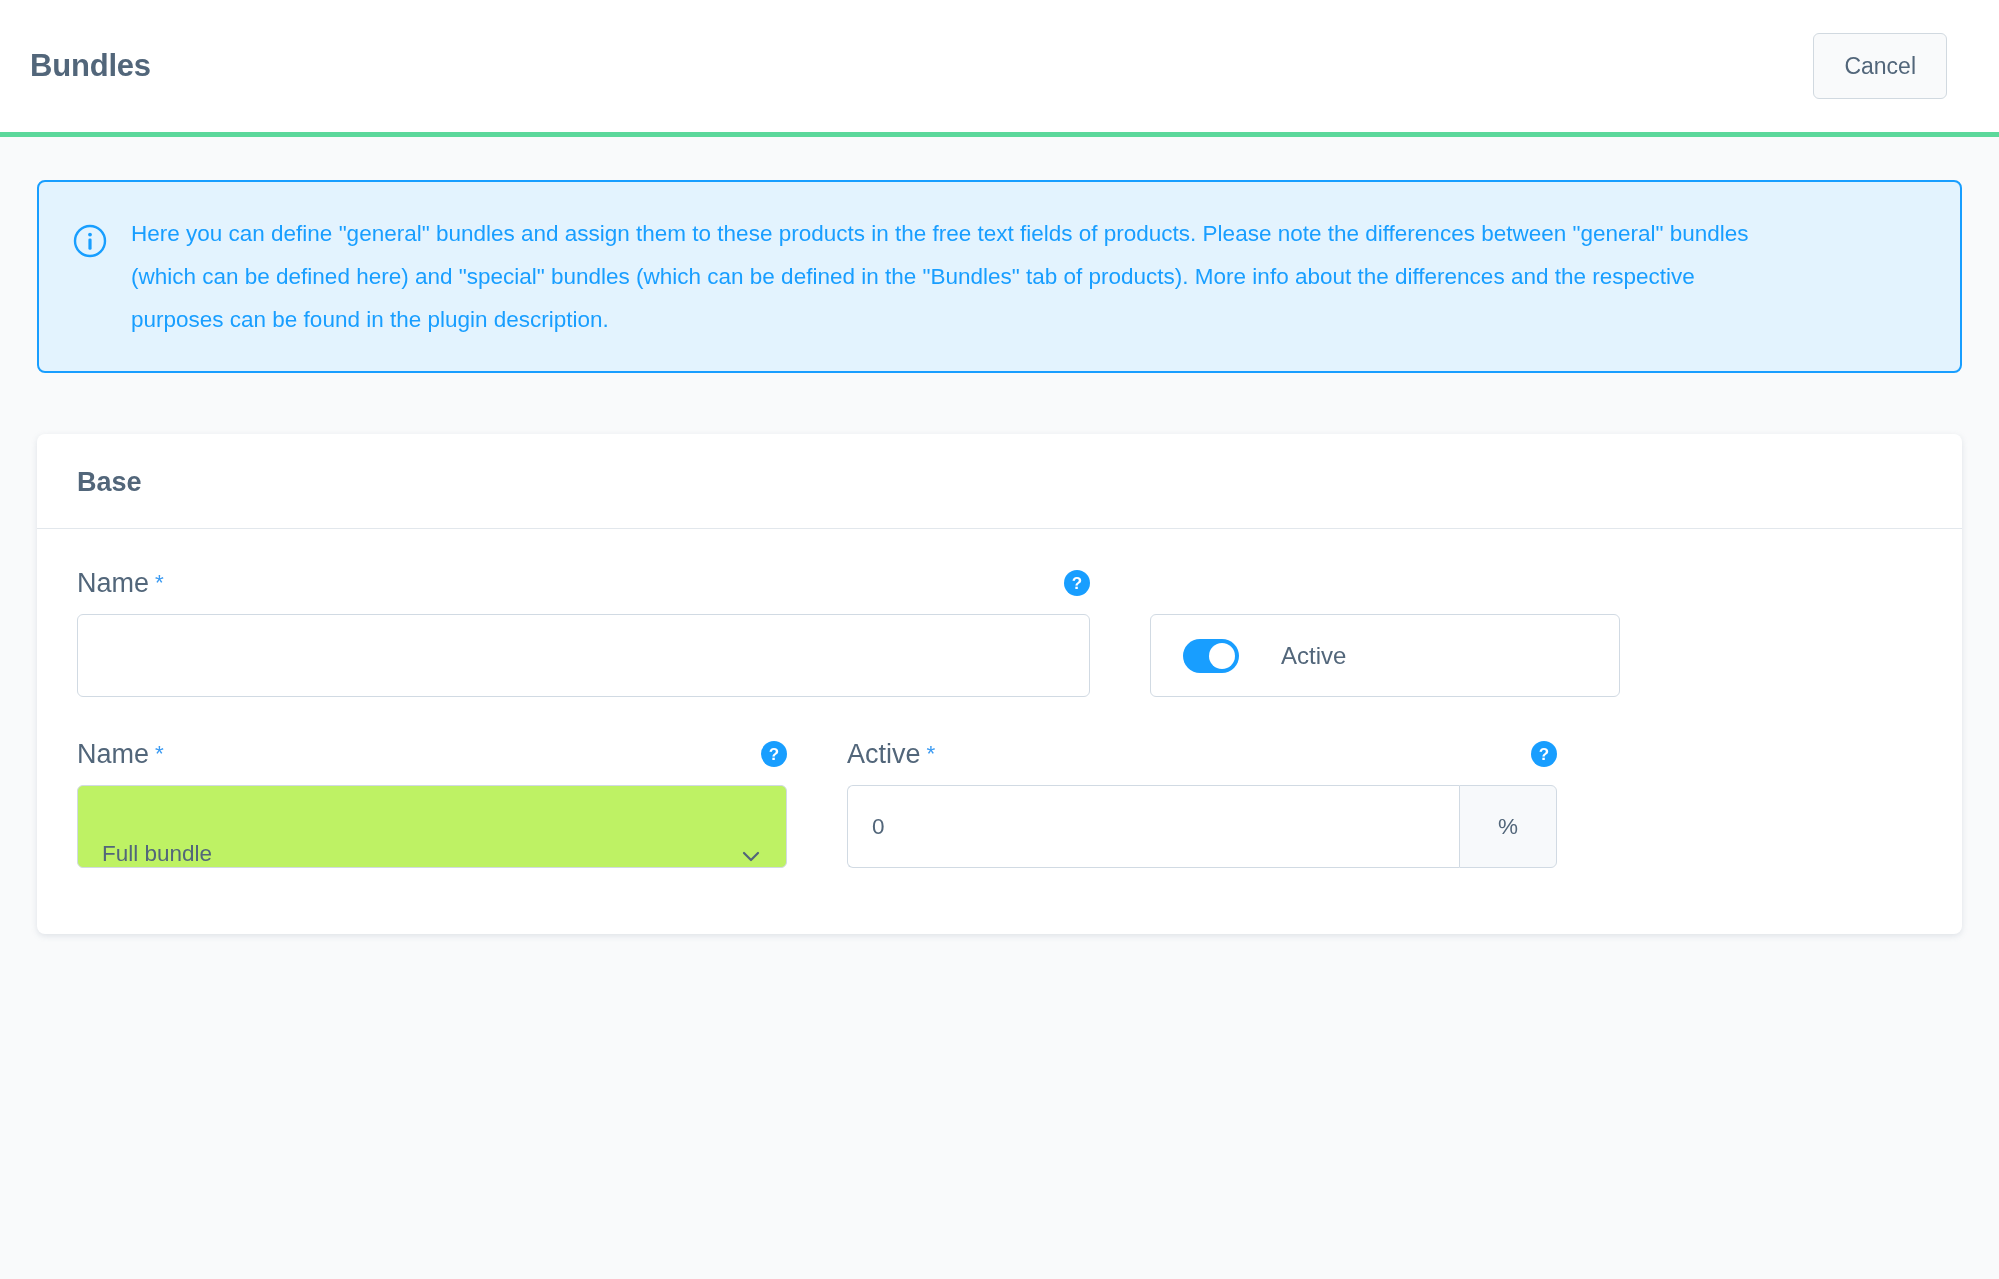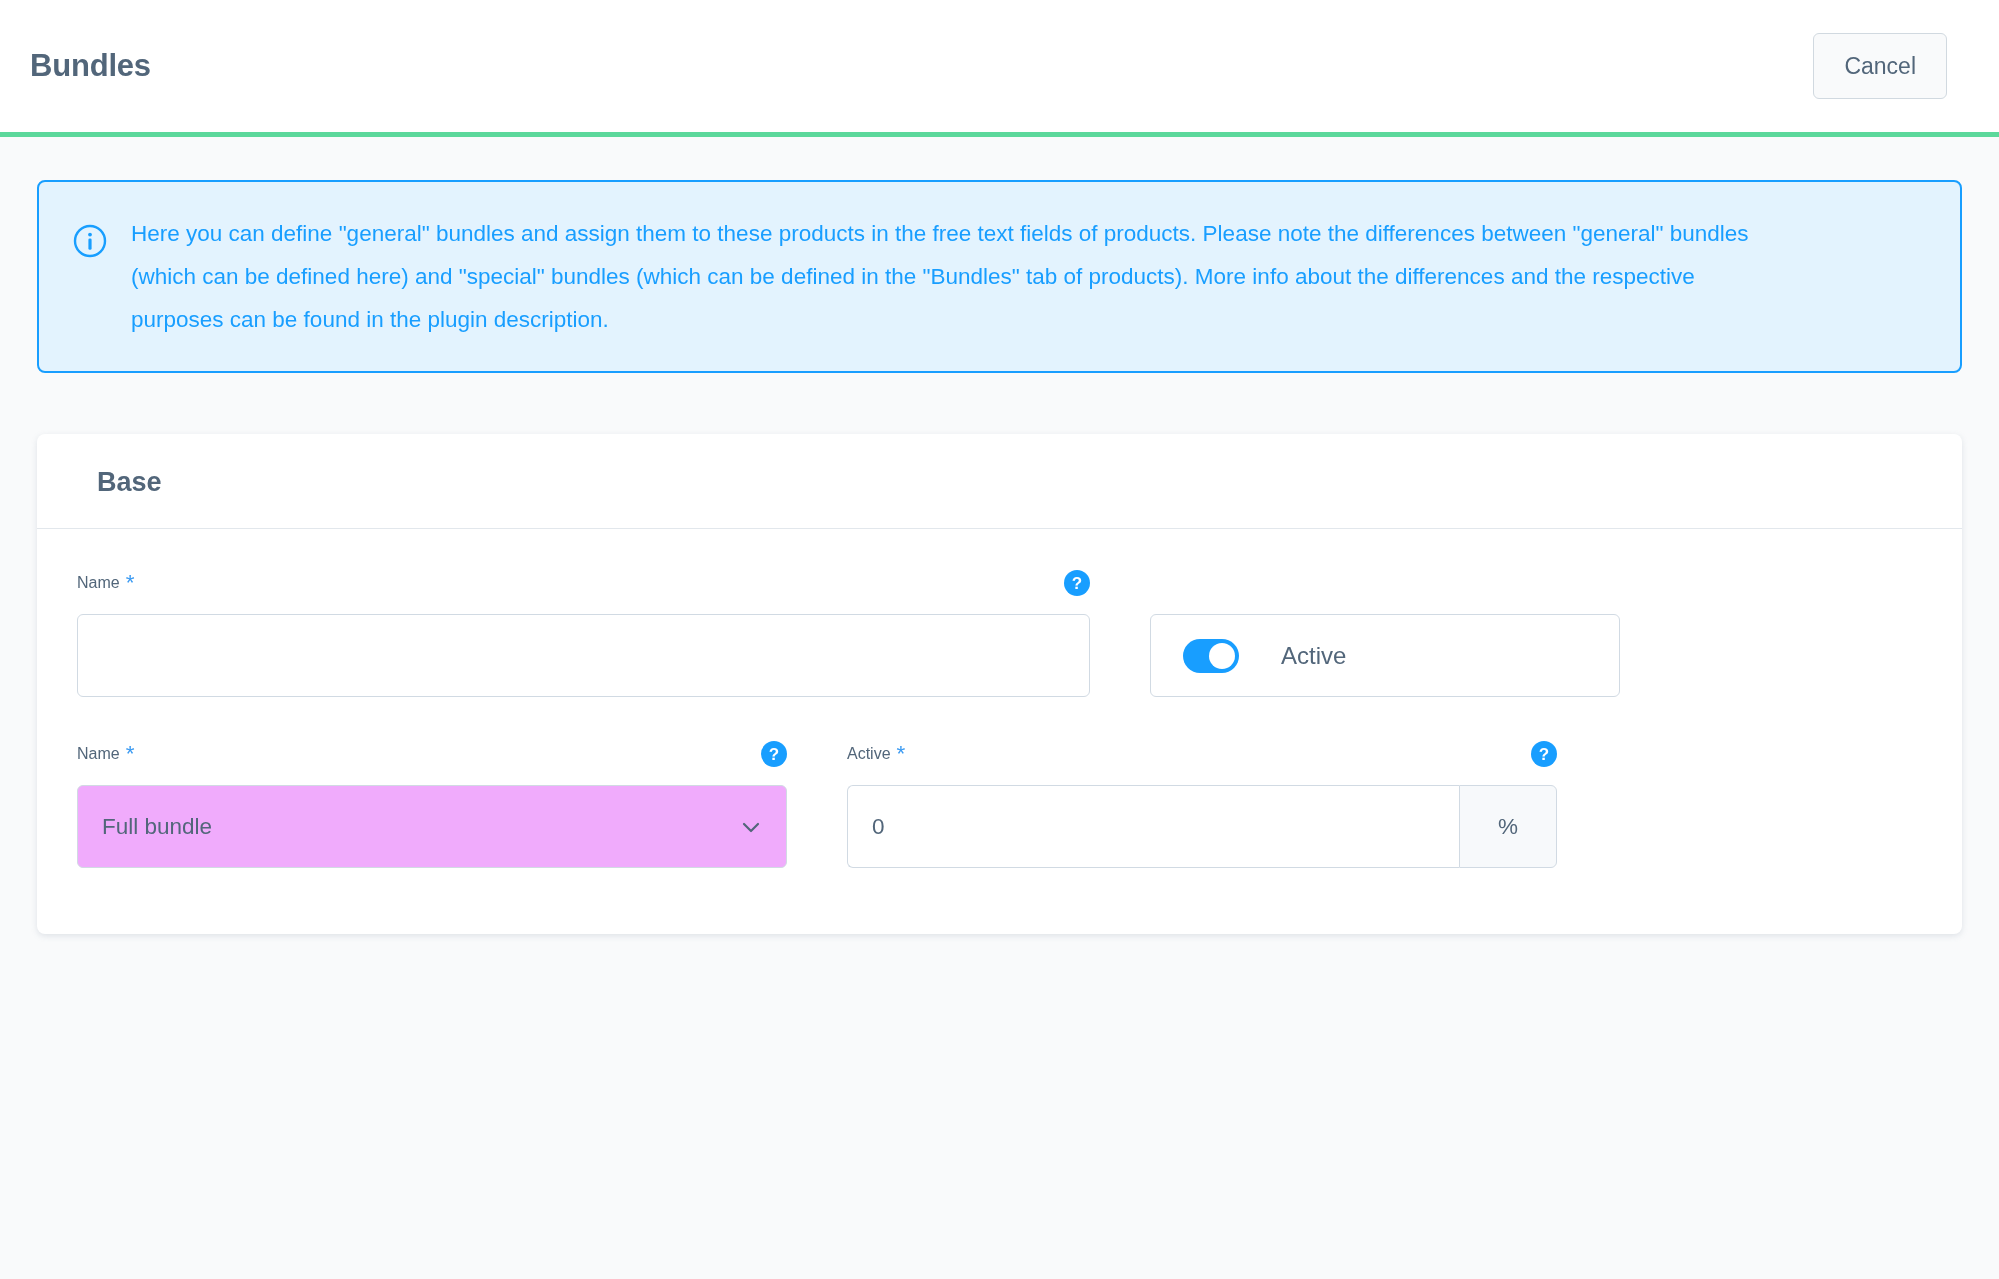--- a/index.html
+++ b/index.html
@@ -103,21 +103,21 @@
 
   
   .card {
     margin-top: 61px;
     background: #ffffff;
     border-radius: 8px;
     box-shadow: 0 2px 6px rgba(120,135,155,0.20);
     width: 1925px;
   }
   .card-header {
-    padding: 33px 40px 30px 60px;
+    padding: 33px 40px 30px 40px;
     border-bottom: 1px solid #E2E7EC;
   }
   .card-title {
     font-size: 27px;
     font-weight: bold;
     color: #52667A;
   }
   .card-body {
     padding: 40px 40px 66px 40px;
   }
@@ -129,21 +129,21 @@
   .form-row + .form-row { margin-top: 43px; }
 
   .field { display: flex; flex-direction: column; }
   .field-label-row {
     display: flex;
     align-items: center;
     margin-bottom: 17px;
     height: 28px;
   }
   .field-label {
-    font-size: 16px;
+    font-size: 27px;
     color: #52667A;
   }
   .req-star {
     color: #3C9BF2;
     font-size: 22.5px;
     margin-left: 6px;
   }
   .help-icon {
     margin-left: auto;
     width: 26px;
@@ -165,23 +165,23 @@
     width: 100%;
   }
   .text-input::placeholder { color: #9AA8B6; }
 
   
   .select-wrap { position: relative; width: 100%; }
   .select-box {
     height: 83px;
     border: 1px solid #D1DAE3;
     border-radius: 6px;
-    background: #f0abfc;
-    display: flex;
-    align-items: center;
+    background: #bef264;
+    display: flex;
+    align-items: flex-end;
     padding: 0 24px;
     font-size: 22.5px;
     color: #52667A;
     cursor: pointer;
   }
   .chevron {
     margin-left: auto;
     width: 22px;
     height: 22px;
   }

